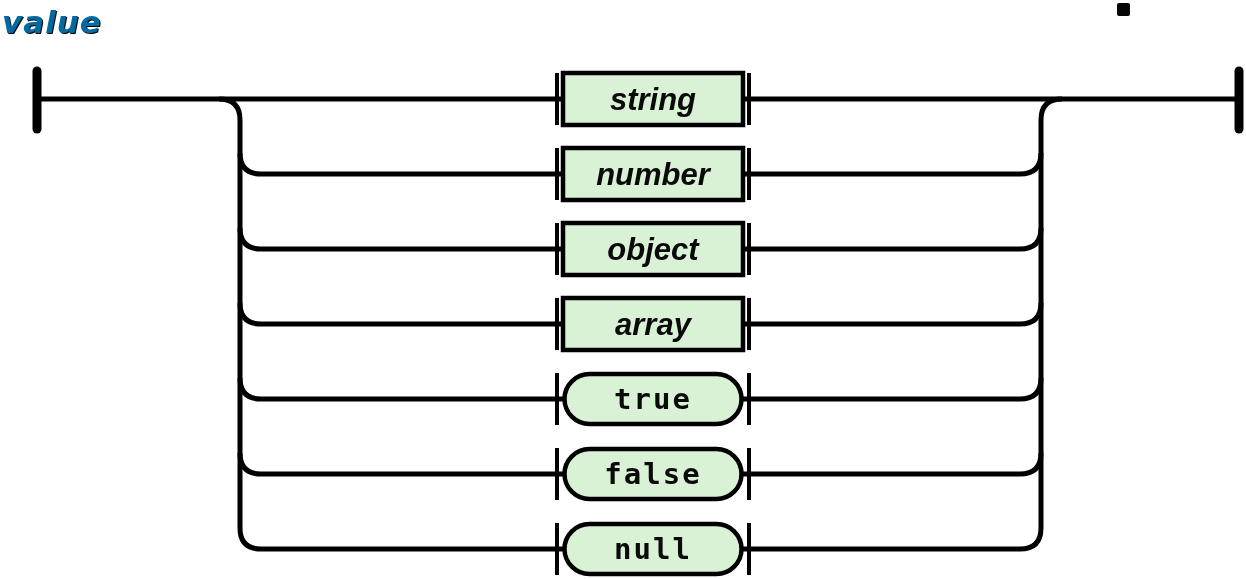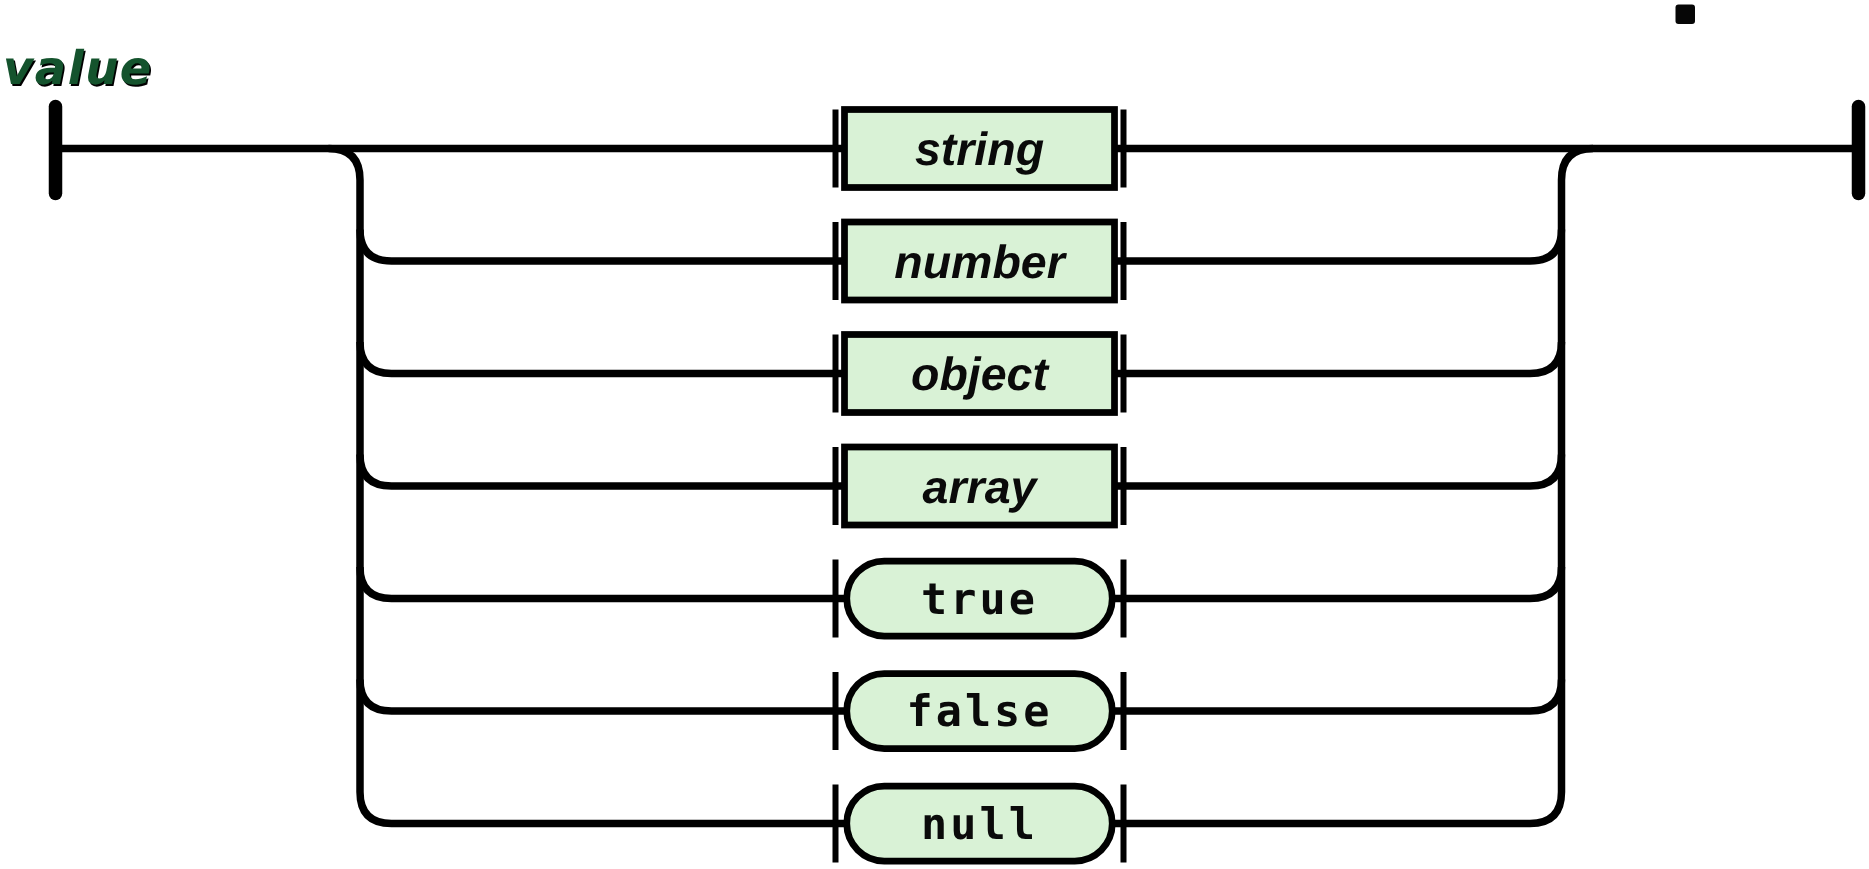--- a/index.html
+++ b/index.html
@@ -22,23 +22,22 @@
   }
   .diagram-title {
     position: absolute;
     left: 2px;
     top: 4px;
     font-family: "DejaVu Sans", sans-serif;
     font-style: italic;
     font-weight: 900;
     font-size: 31px;
     letter-spacing: 1px;
-    color: #14532d;
+    color: #0369a1;
     text-shadow: 1px 1px 0 #000, -1px -1px 1px rgba(255,255,255,0.55);
-    margin-top: 24px;
   }
   .corner-mark {
     position: absolute;
     left: 1117px;
     top: 3px;
     width: 13px;
     height: 13px;
     background: #060606;
     border-radius: 2px;
   }

